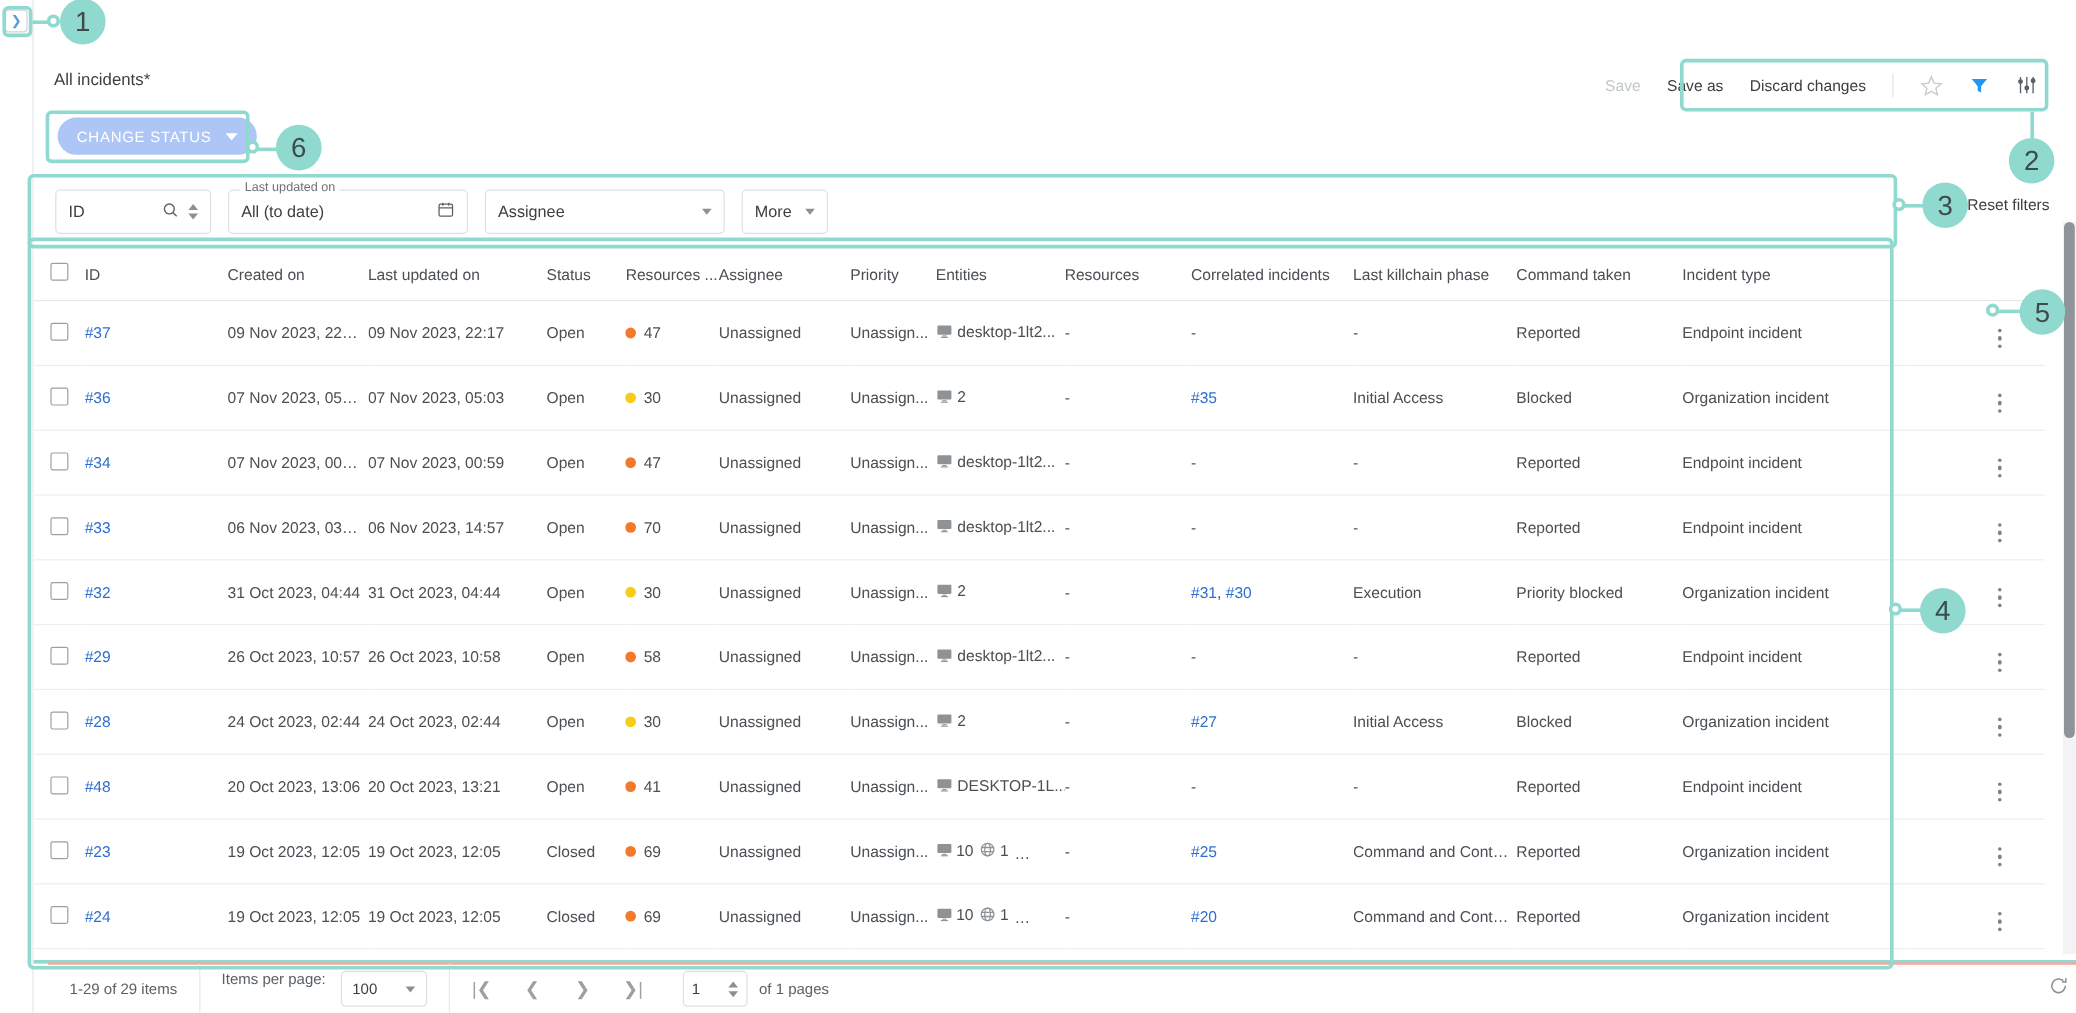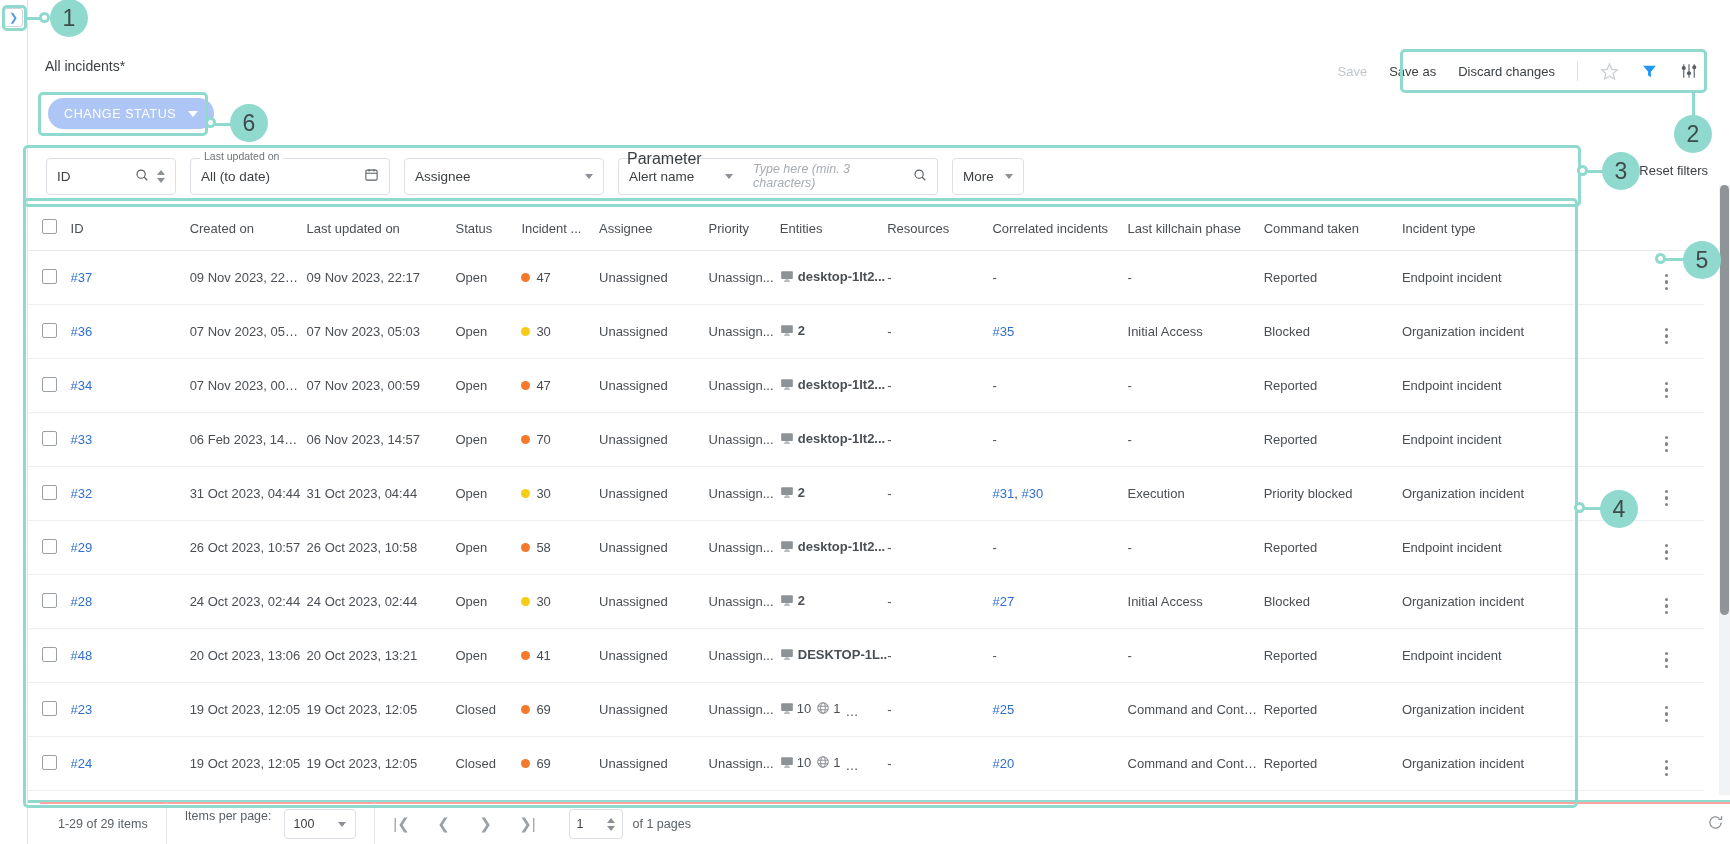--- a/index.html
+++ b/index.html
@@ -113,21 +113,21 @@
   .c-corr { width: 127px; }
   .c-kill { width: 128px; }
   .c-action { width: 130px; }
   .c-type { width: 175px; }
   .c-menu { width: 109px; text-align: right !important; padding-right: 36px !important; }
 
   .cbox { width: 15px; height: 15px; border: 1.5px solid #9aa0a6; border-radius: 2px; display: inline-block; background: #fff; cursor: pointer; }
   .link { color: #2f6fd0; text-decoration: none; cursor: pointer; }
   .sev { display: inline-flex; align-items: center; gap: 6px; }
   .dot { width: 9px; height: 9px; border-radius: 50%; display: inline-block; }
-  .ent { display: inline-flex; align-items: center; gap: 4px; overflow: hidden; font-weight: bold; }
+  .ent { display: inline-flex; align-items: center; gap: 4px; overflow: hidden; }
   .ent-grp { display: inline-flex; align-items: center; gap: 3px; margin-right: 5px; }
   .kebab { display: inline-flex; flex-direction: column; gap: 3px; cursor: pointer; align-items: center; }
   .kebab i { width: 3.5px; height: 3.5px; border-radius: 50%; background: #7d8287; display: block; }
   .trunc { overflow: hidden; text-overflow: ellipsis; white-space: nowrap; display: block; }
 
   
   .vscroll { position: absolute; right: 0; top: 185px; width: 11px; height: 610px; background: #f1f3f4; }
   .vscroll .thumb { position: absolute; top: 0; left: 1px; width: 9px; height: 430px; background: #8f9499; border-radius: 5px; }
 
   
@@ -222,57 +222,41 @@
       </svg>
     </span>
   </div>
 
 
   <div class="fb-field fb-assignee">
     <span>Assignee</span>
     <span class="sel-caret"></span>
   </div>
 
-  <div class="fb-param-group">
-    <span class="fb-legend">Parameter</span>
-    <div class="fb-field fb-param">
-      <span>Alert name</span>
-      <span class="sel-caret"></span>
-    </div>
-    <div class="fb-field fb-search">
-      <span class="fb-placeholder">Type here (min. 3 characters)</span>
-      <span>
-        <svg width="14" height="14" viewBox="0 0 24 24" fill="none" stroke="#5a6065" stroke-width="2">
-          <circle cx="10.5" cy="10.5" r="7"></circle>
-            <line x1="15.8" y1="15.8" x2="21" y2="21"></line>
-        </svg>
-      </span>
-    </div>
-  </div>
 
   <div class="fb-field fb-more">
     <span>More</span>
     <span class="sel-caret"></span>
   </div>
 </div>
 
 <div class="reset-filters">Reset filters</div>
 
 <div class="table-wrap">
   <table class="grid">
     <thead>
       <tr>
         <th class="c-check">
           <span class="cbox"></span>
         </th>
         <th class="c-id">ID</th>
         <th class="c-created">Created on</th>
         <th class="c-updated">Last updated on</th>
         <th class="c-status">Status</th>
-        <th class="c-sev">Incident ...</th>
+        <th class="c-sev">Resources ...</th>
         <th class="c-assignee">Assignee</th>
         <th class="c-priority">Priority</th>
         <th class="c-entities">Entities</th>
         <th class="c-resources">Resources</th>
         <th class="c-corr">Correlated incidents</th>
         <th class="c-kill">Last killchain phase</th>
         <th class="c-action">Command taken</th>
         <th class="c-type">Incident type</th>
         <th class="c-menu"></th>
       </tr>
@@ -367,21 +351,21 @@
           <td class="c-type">Endpoint incident</td>
           <td class="c-menu"><span class="kebab">
               <i></i>
               <i></i>
               <i></i>
             </span></td>
         </tr>
         <tr>
           <td class="c-check"><span class="cbox"></span></td>
           <td class="c-id"><a class="link">#33</a></td>
-          <td class="c-created">06 Feb 2023, 14:54</td>
+          <td class="c-created">06 Nov 2023, 03:54</td>
           <td class="c-updated">06 Nov 2023, 14:57</td>
           <td class="c-status">Open</td>
           <td class="c-sev"><span class="sev">
               <span class="dot" style="background:#f4792b"></span>
               <span>70</span>
             </span></td>
           <td class="c-assignee">Unassigned</td>
           <td class="c-priority">Unassign...</td>
           <td class="c-entities"><span class="ent">
               <svg width="14" height="14" viewBox="0 0 24 24" fill="#8d9297">

